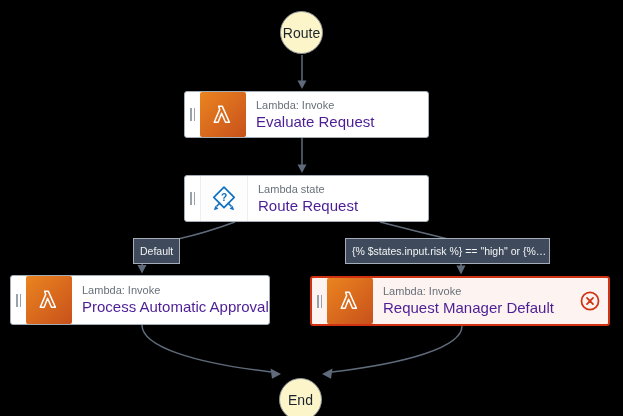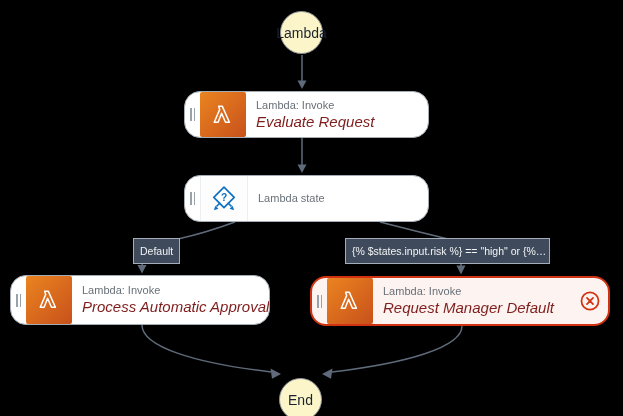--- a/index.html
+++ b/index.html
@@ -11,31 +11,31 @@
   
   .terminal{
     position:absolute;width:43px;height:43px;border-radius:50%;
     background:#fbf5c9;border:1px solid #8f9398;box-sizing:border-box;
     display:flex;align-items:center;justify-content:center;
     font-size:14px;color:#1b232d;z-index:2;
   }
   
   .node{
     position:absolute;display:flex;align-items:stretch;box-sizing:border-box;
-    background:#fff;border:1px solid #a4adb5;border-radius:16px;z-index:2;
+    background:#fff;border:1px solid #a4adb5;border-radius:3px;z-index:2;
   }
   .node.error{border:2px solid #d13212;background:#fdf3f0;}
   .grip{width:15px;display:flex;align-items:center;justify-content:center;gap:2px;flex:none;}
   .gripbar{width:1.5px;height:13px;background:#98a2ab;}
   .icon-box{width:46px;flex:none;display:flex;align-items:center;justify-content:center;}
   .icon-box.lambda{background:linear-gradient(135deg,#ea8420 0%,#c8511b 100%);border-radius:2px;}
   .icon-box.choice{background:#fdfdfd;border-left:1px solid #eceff1;border-right:1px solid #eceff1;}
   .texts{display:flex;flex-direction:column;justify-content:center;padding-left:10px;flex:1;min-width:0;}
   .type{font-size:11px;color:#687078;line-height:1.35;white-space:nowrap;}
-  .title{font-size:15px;color:#7f1d1d;line-height:1.25;white-space:nowrap;overflow:hidden;font-style:italic;}
+  .title{font-size:15px;color:#4c1d95;line-height:1.25;white-space:nowrap;overflow:hidden;}
   .error-badge{width:36px;flex:none;display:flex;align-items:center;justify-content:center;}
   
   .edge-label{
     position:absolute;z-index:3;background:#3f4b5c;border:1px solid #a5adb8;
     color:#f2f4f4;display:flex;align-items:center;box-sizing:border-box;
     height:20px;padding:12px 6px;font-size:10.5px;white-space:nowrap;overflow:hidden;
   }
 </style>
 </head>
 <body>
@@ -57,21 +57,21 @@
       <polygon points="297.5,80.5 306.5,80.5 302,89"></polygon>
       <polygon points="297.5,164.5 306.5,164.5 302,173"></polygon>
       <polygon points="137.5,265 146.5,265 142,273.5"></polygon>
       <polygon points="456.5,265.5 465.5,265.5 461,274.5"></polygon>
       <polygon points="270.5,368.5 272,378.8 281,374"></polygon>
       <polygon points="332.5,368.5 331,378.8 322,374"></polygon>
     </g>
   </svg>
 
   <div class="terminal" style="left:280px;top:11px;">
-    <span>Lambda</span>
+    <span>Route</span>
   </div>
 
   <div class="node" style="left:184px;top:91px;width:245px;height:47px;">
     <div class="grip">
       <span class="gripbar"></span>
         <span class="gripbar"></span>
     </div>
     <div class="icon-box lambda">
       <svg width="26" height="26" viewBox="0 0 24 24">
         <path d="M8 4 L11.4 4 L17.9 18.7 L14.3 18.7 L10.7 10.4 L7.5 18.7 L3.9 18.7 L8.9 7 Z" fill="none" stroke="#fff" stroke-width="1.4" stroke-linejoin="round"></path>
@@ -97,20 +97,21 @@
         </g>
         <g fill="#0b6fc2" stroke="none">
           <polygon points="3.6,23.4 7.8,22.0 5.0,19.2"></polygon>
           <polygon points="22.4,23.4 18.2,22.0 21.0,19.2"></polygon>
         </g>
         <text x="13" y="14.6" text-anchor="middle" font-size="9.5" font-weight="bold" fill="#0b6fc2" font-family="Liberation Sans, sans-serif">?</text>
       </svg>
     </div>
     <div class="texts">
       <div class="type">Lambda state</div>
+      <div class="title">Route Request</div>
     </div>
   </div>
 
   <div class="edge-label" style="left:133px;top:238px;">
     <span>Default</span>
   </div>
   <div class="edge-label" style="left:345px;top:238px;width:205px;">
     <span>{% $states.input.risk %} == "high" or {%…</span>
   </div>
 

